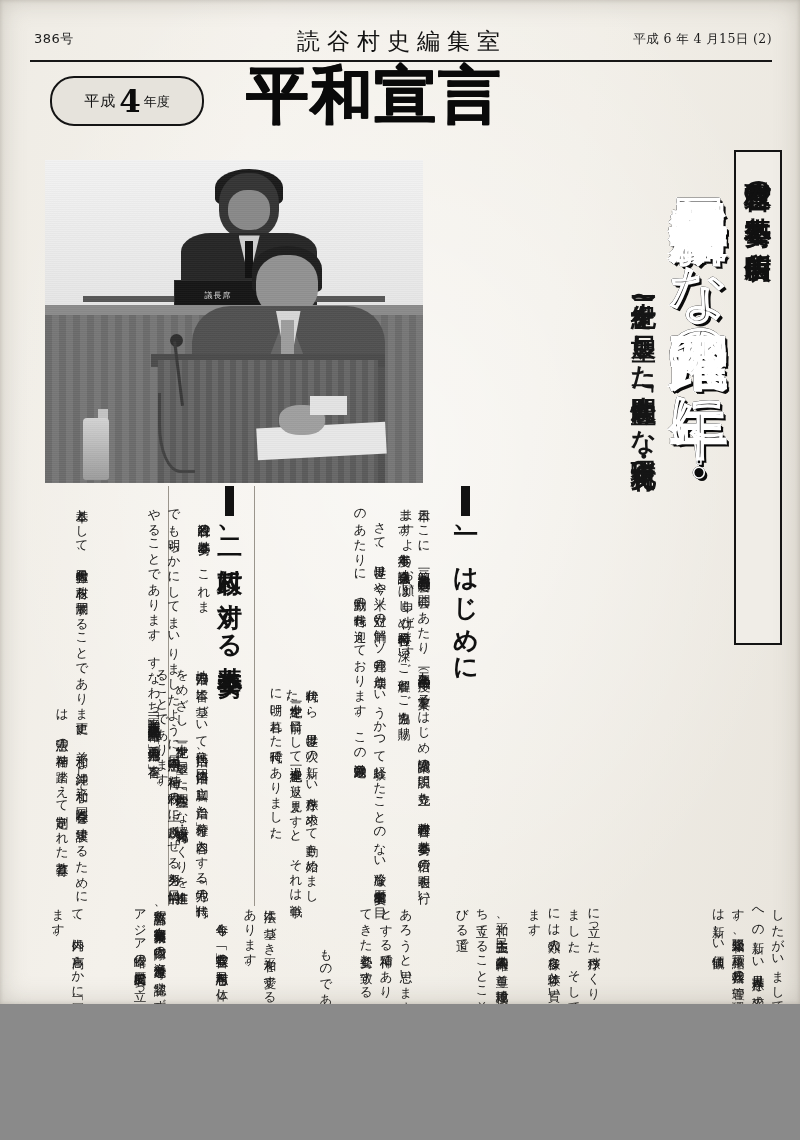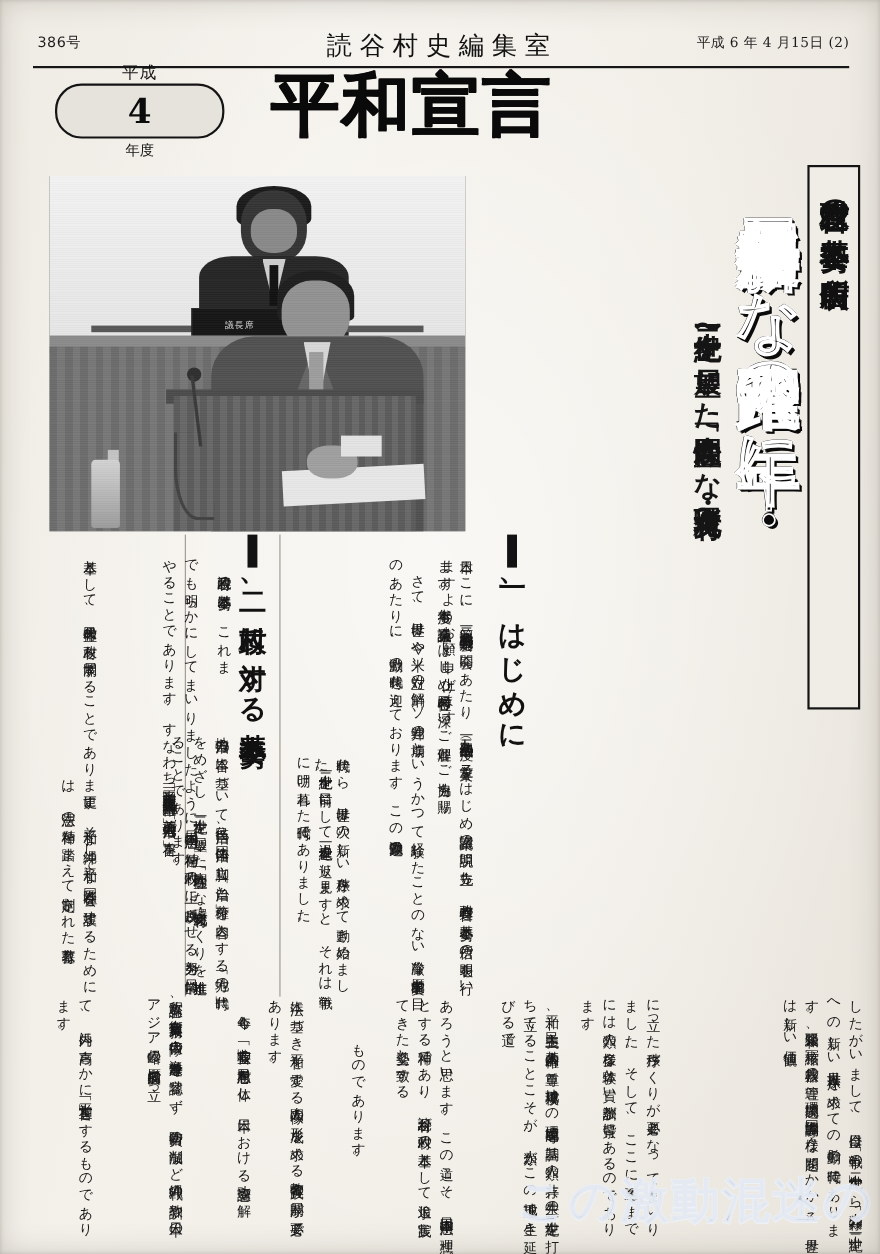--- a/index.html
+++ b/index.html
@@ -1,21 +1,21 @@
 <!DOCTYPE html>
 <html lang="ja"><head>
 <meta charset="utf-8">
 <title>広報よみたん 386号</title>
 <style>
   html,body{margin:0;padding:0;background:#8a8a8a;}
   body{font-family:"DejaVu Serif","Liberation Serif",serif;}
 
   .page{
     position:relative;
-    width:800px;height:1140px;
+    width:800px;height:1004px;
     margin:0 auto;
     background:#f2efe9;
     overflow:hidden;
     box-sizing:border-box;
   }
   
   .paper-tone{
     position:absolute;inset:0;
     background:
       radial-gradient(ellipse at 50% 45%, rgba(255,255,255,.55) 0%, rgba(255,255,255,0) 72%),
@@ -51,21 +51,21 @@
   .mast-rule{
     position:absolute;left:30px;right:28px;top:60px;height:2px;background:#171717;
   }
 
   
   .title-band{position:absolute;left:22px;right:18px;top:68px;height:82px;}
   .year-pill{
     position:absolute;left:28px;top:8px;
     width:150px;height:46px;border:2.6px solid #141414;border-radius:24px;
     background:#e6e3dc;
-    display:flex;align-items:center;justify-content:center;gap:13px;flex-direction:column;
+    display:flex;align-items:center;justify-content:center;gap:3px;
   }
   .year-pill .era{font-size:15px;line-height:1;letter-spacing:1px;color:#121212;}
   .year-pill .num{font-size:31px;line-height:1;font-weight:bold;color:#0c0c0c;font-family:"DejaVu Serif","Liberation Serif",serif;}
   .year-pill .nendo{font-size:13px;line-height:1;letter-spacing:0;color:#121212;}
 
   .main-title{
     position:absolute;left:224px;top:-4px;
     font-size:62px;line-height:1;font-weight:bold;letter-spacing:2px;
     color:#0a0a0a;
     font-family:"DejaVu Serif","Liberation Serif",serif;

